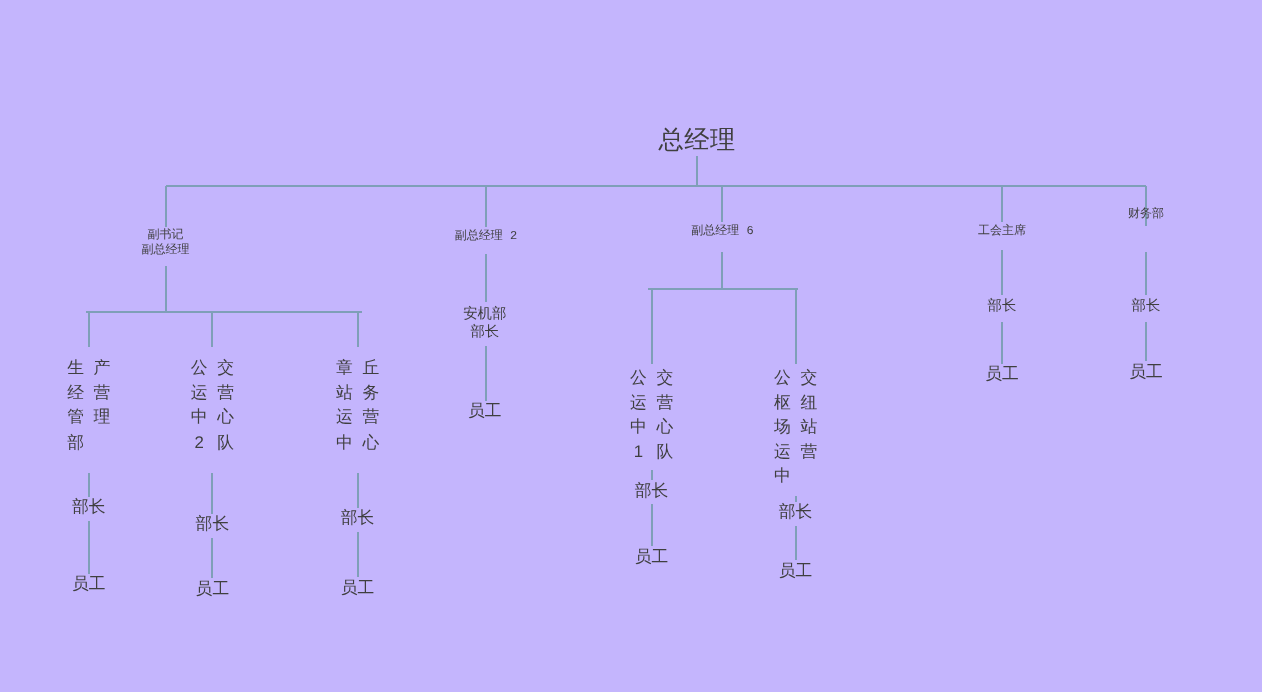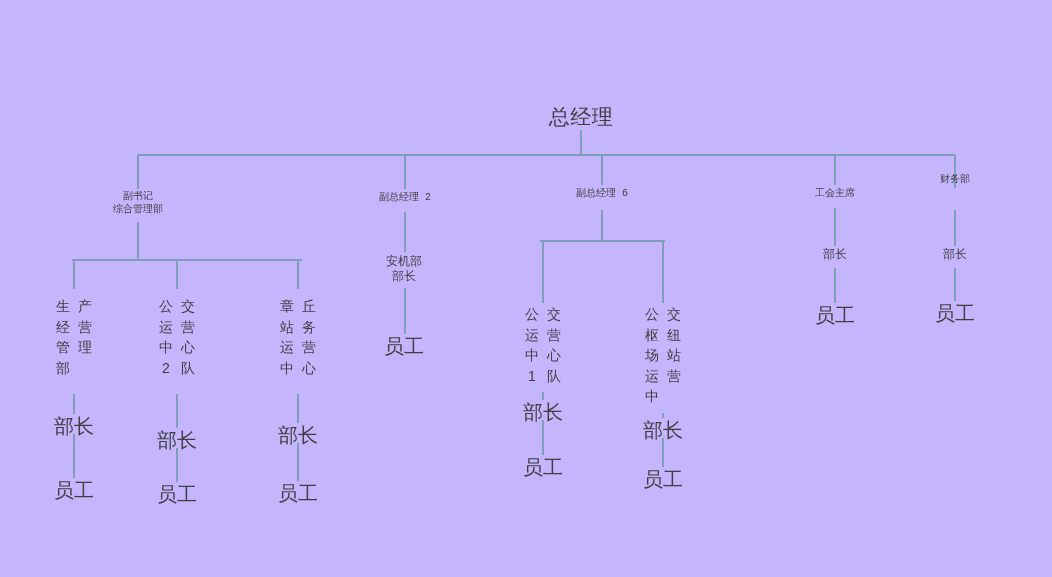--- a/index.html
+++ b/index.html
@@ -42,21 +42,21 @@
     letter-spacing: 0.5px;
   }
   .node-l2 {
     font-size: 10px;
     font-family: Liberation Mono, monospace;
   }
   .node-l3 {
     font-size: 12px;
   }
   .node-leaf {
-    font-size: 20px;
+    font-size: 14px;
   }
   .node-line {
     display: block;
   }
   
   .node.v {
     transform: translateX(-50%);
     display: flex;
     flex-direction: row-reverse;
     justify-content: center;
@@ -125,21 +125,21 @@
       <path d="M663,438 L663,467"></path>
     </g>
   </svg>
 
   <div class="node h node-root" style="left:581px; top:104px;">
     <span class="node-line">总经理</span>
   </div>
 
   <div class="node h node-l2" style="left:138px; top:191px;">
     <span class="node-line">副书记</span>
-    <span class="node-line">综合管理部</span>
+    <span class="node-line">副总经理</span>
   </div>
 
   <div class="node h node-l2" style="left:405px; top:192px;">
     <span class="node-line">副总经理 2</span>
   </div>
 
   <div class="node h node-l2" style="left:602px; top:188px;">
     <span class="node-line">副总经理 6</span>
   </div>
 

